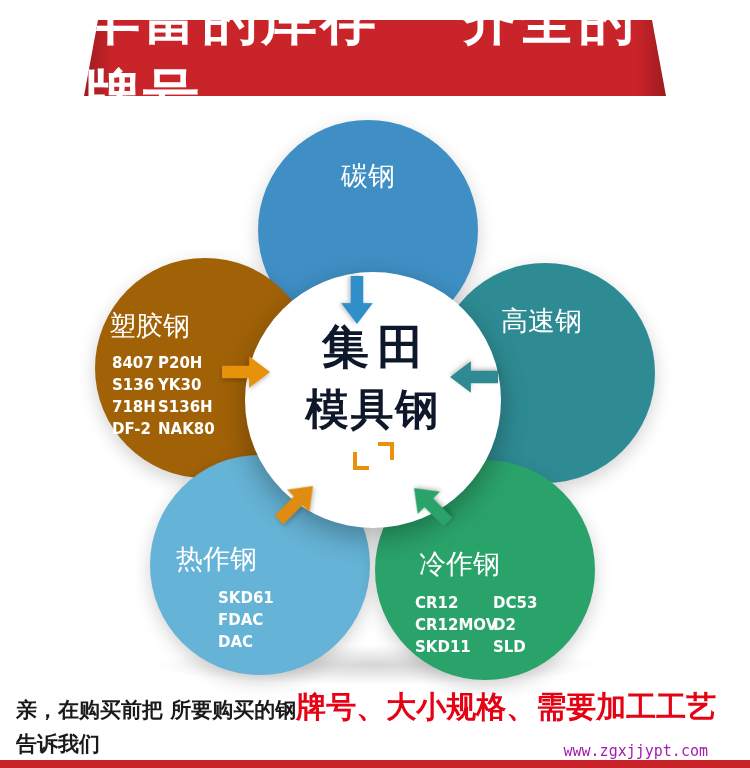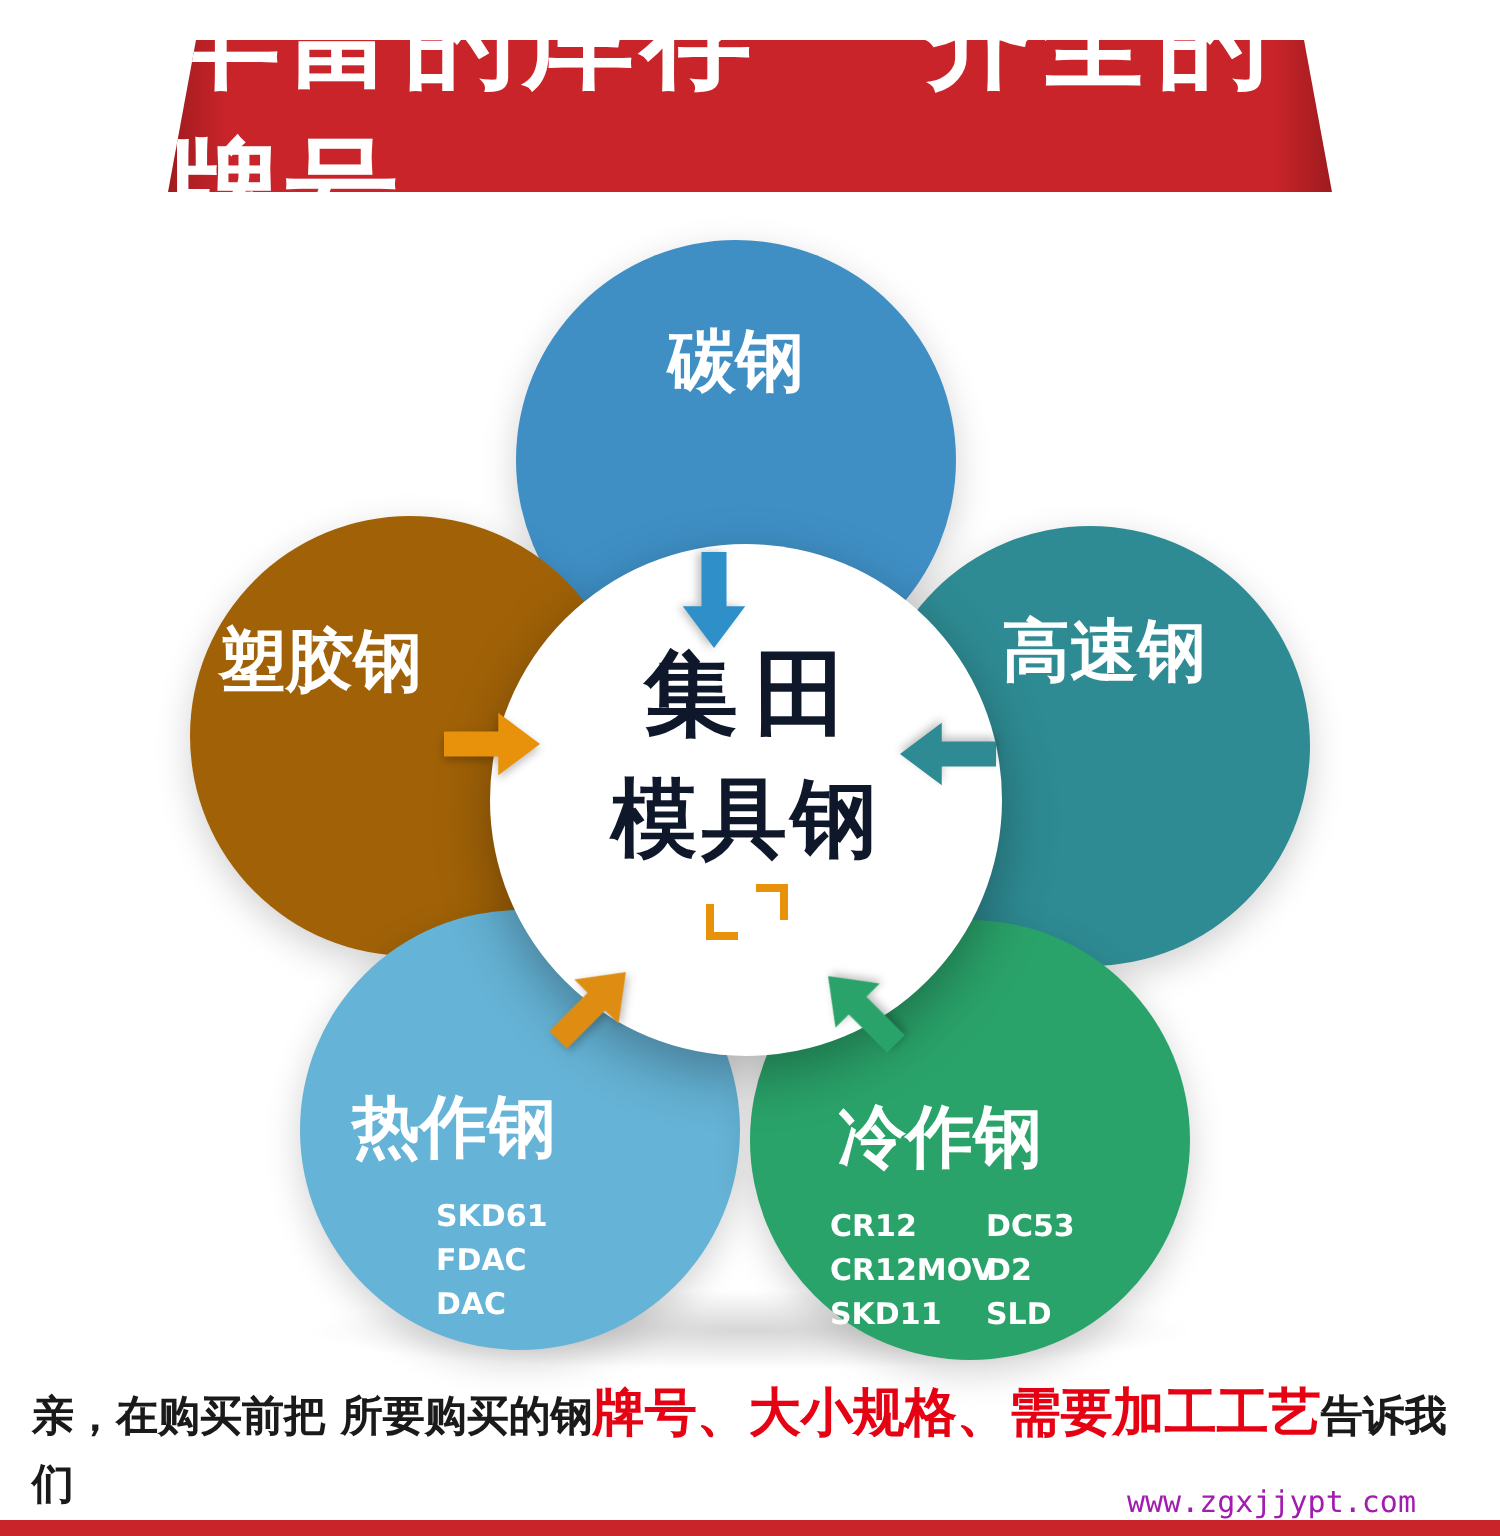--- a/index.html
+++ b/index.html
@@ -19,21 +19,21 @@
 
   
   .ground-shadow {
     position:absolute; left:150px; top:645px; width:450px; height:40px; z-index:0;
     background:radial-gradient(ellipse at center, rgba(0,0,0,0.16) 0%, rgba(0,0,0,0) 70%);
   }
   .petal {
     position:absolute; width:220px; height:220px; border-radius:50%;
     color:#fff; z-index:1; box-shadow:0 6px 18px rgba(0,0,0,0.18);
   }
-  .p-title { font-size:34px; font-weight:bold; }
+  .p-title { font-size:27px; font-weight:normal; }
   .p-sub { font-size:15px; font-weight:bold; line-height:22px; }
   .row { display:flex; }
 
   .carbon    { left:258px; top:120px; background:#3f8fc5; }
   .carbon .p-title { text-align:center; padding-top:38px; }
   .carbon .p-sub   { margin:14px 0 0 58px; }
 
   .highspeed { left:435px; top:263px; background:#2e8b93; }
   .highspeed .p-title { padding:40px 0 0 66px; }
   .highspeed .p-sub   { margin:14px 0 0 70px; }
@@ -69,21 +69,21 @@
   .a-carbon    { left:333px; top:283px; transform:rotate(90deg);   fill:#2f8fc9; }
   .a-plastic   { left:222px; top:355px;                            fill:#e8920c; }
   .a-highspeed { left:450px; top:360px; transform:rotate(180deg);  fill:#2e8b93; }
   .a-hotwork   { left:272px; top:486px; transform:rotate(-45deg);  fill:#df8d12; }
   .a-coldwork  { left:407px; top:488px; transform:rotate(-135deg); fill:#2aa36a; }
 
   
   .footer { position:absolute; left:16px; top:690px; width:718px; color:#1a1a1a; }
   .f-line1 { font-size:21px; font-weight:600; line-height:34px; }
   .f-bold  { font-weight:bold; }
-  .f-red   { color:#e60113; font-size:26px; font-weight:bold; }
+  .f-red   { color:#e60113; font-size:30px; font-weight:bold; }
   .f-line2 { font-size:21px; font-weight:600; margin-top:6px; }
   .website { position:absolute; right:26px; top:52px; color:#a21caf; font-size:15px;
              font-family:"DejaVu Sans Mono","Liberation Mono",monospace; }
   .bottom-bar { position:absolute; left:0; bottom:0; width:750px; height:8px; background:#c92429; }
 </style>
 </head>
 <body>
 
 <div class="page">
 
@@ -92,20 +92,38 @@
   </div>
 
   <div class="ground-shadow"></div>
 
   <div class="petal carbon">
     <div class="p-title">碳钢</div>
   </div>
 
   <div class="petal plastic">
     <div class="p-title">塑胶钢</div>
+    <div class="p-sub">
+      <div class="row">
+        <span class="c1">8407</span>
+        <span>P20H</span>
+      </div>
+      <div class="row">
+        <span class="c1">S136</span>
+        <span>YK30</span>
+      </div>
+      <div class="row">
+        <span class="c1">718H</span>
+        <span>S136H</span>
+      </div>
+      <div class="row">
+        <span class="c1">DF-2</span>
+        <span>NAK80</span>
+      </div>
+    </div>
   </div>
 
   <div class="petal highspeed">
     <div class="p-title">高速钢</div>
   </div>
 
   <div class="petal hotwork">
     <div class="p-title">热作钢</div>
     <div class="p-sub">
       <div>SKD61</div>

